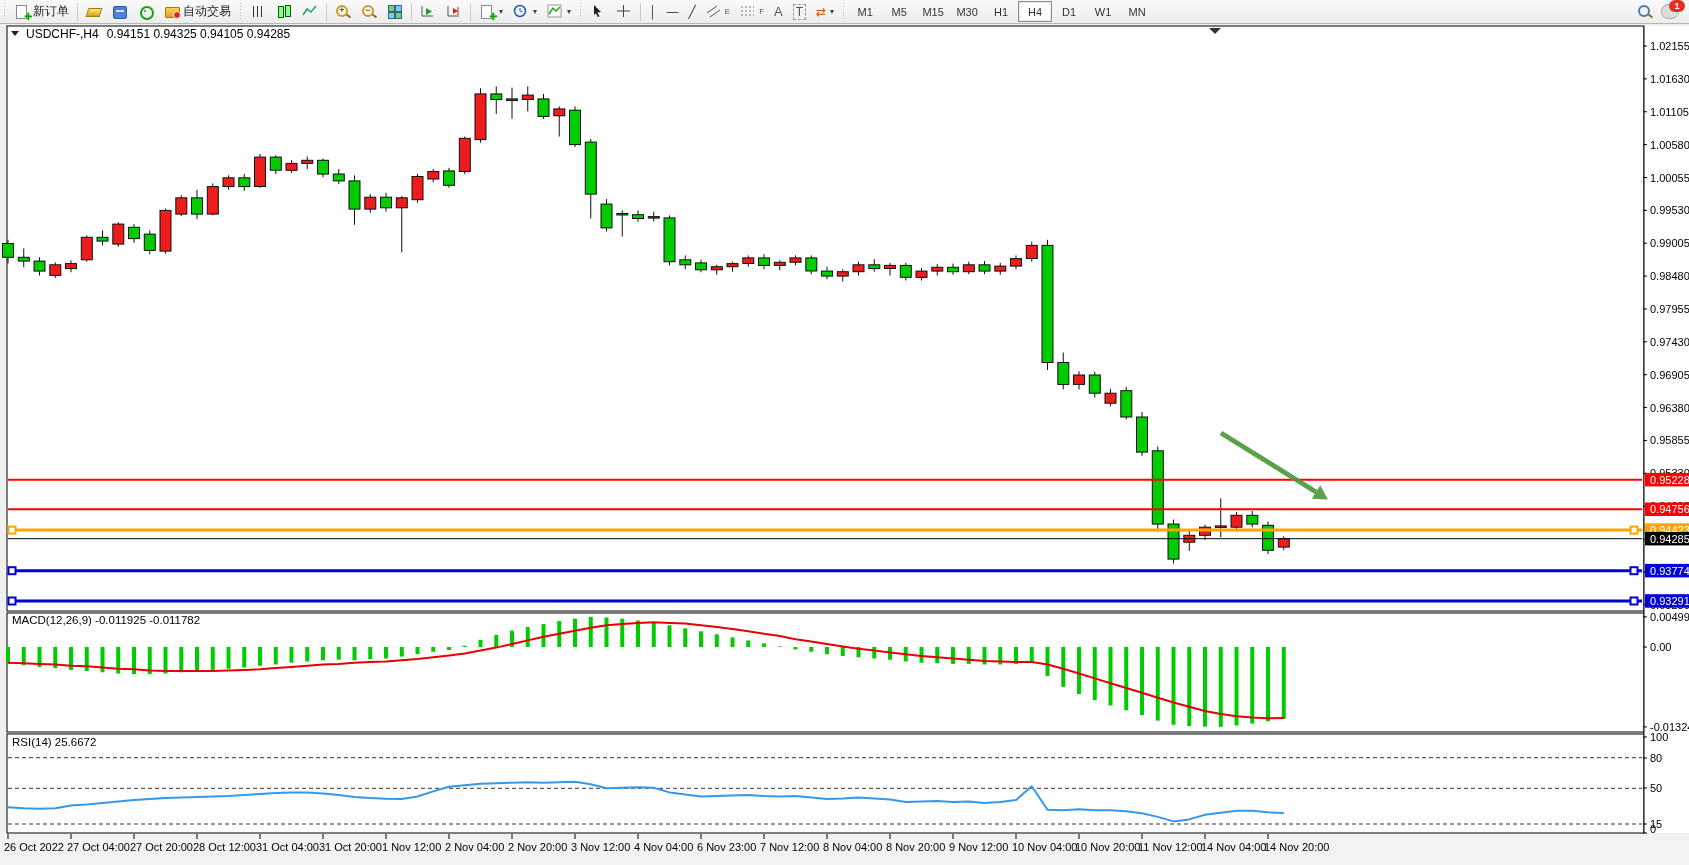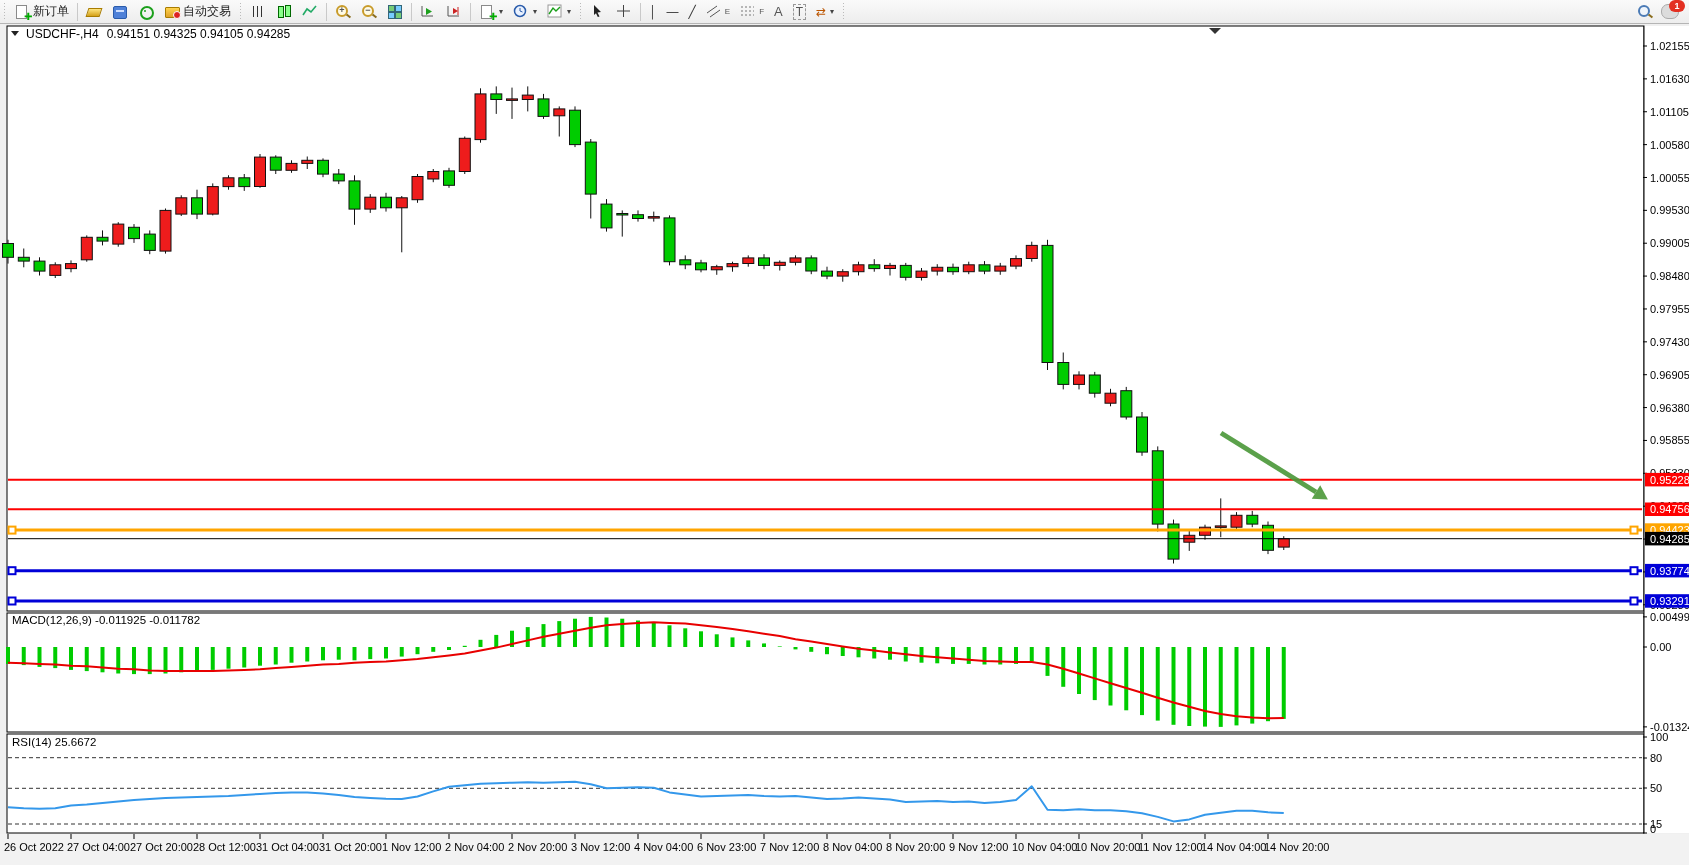--- a/index.html
+++ b/index.html
@@ -599,20 +599,31 @@
         <span class="glyph" style="font-size:13px;color:#555;">A</span>
       </span>
     <span class="tbtn">
         <span class="glyph" style="font-size:12px;color:#555;border:1px dashed #999;padding:0 2px;">T</span>
       </span>
     <span class="tbtn">
         <span class="glyph" style="color:#b50;">⇄</span>
         <span class="drop">▾</span>
       </span>
     <span class="grip"></span>
+    <span id="tf-group" style="display:flex;">
+        <span class="tf">M1</span>
+        <span class="tf">M5</span>
+        <span class="tf">M15</span>
+        <span class="tf">M30</span>
+        <span class="tf">H1</span>
+        <span class="tf active">H4</span>
+        <span class="tf">D1</span>
+        <span class="tf">W1</span>
+        <span class="tf">MN</span>
+      </span>
     <div id="tb-right">
       <span class="ic">
           <span class="mag" style="border-color:#4a7ab5;background:#eef4fb;"></span>
         </span>
       <span class="chat">
           <span class="badge">1</span>
         </span>
     </div>
   </div>
 </div>

